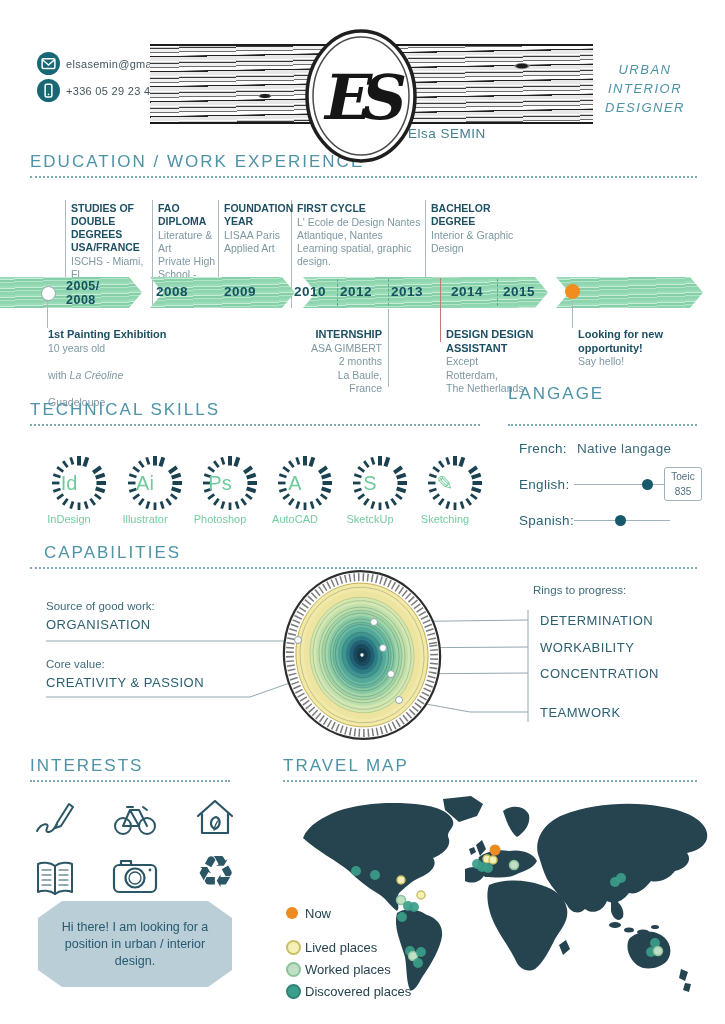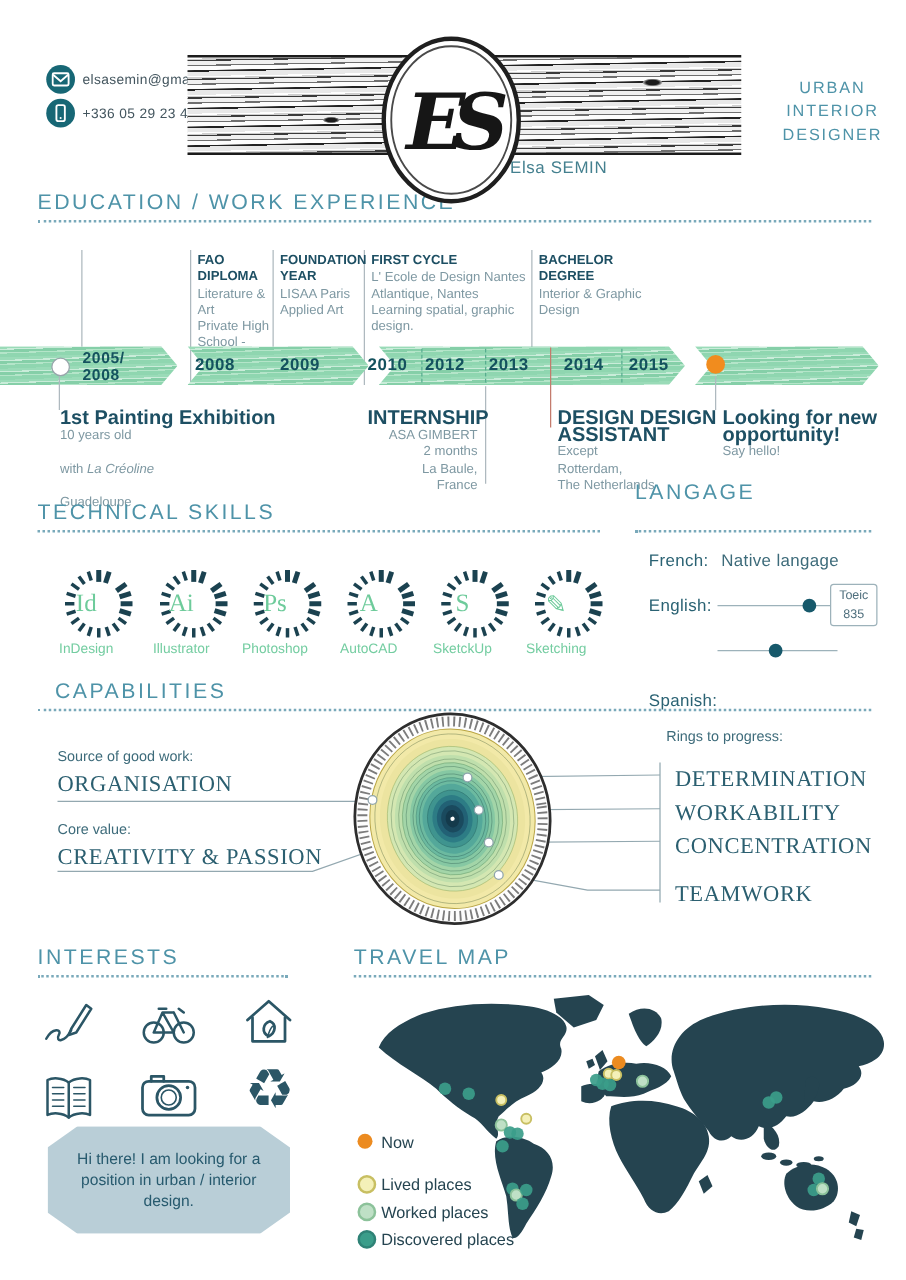--- a/index.html
+++ b/index.html
@@ -16,59 +16,59 @@
               display:flex;align-items:center;justify-content:center;}
   .contact-tx{position:absolute;font-size:11px;color:#43555e;letter-spacing:.3px;}
   .plank{position:absolute;left:150px;top:44px;width:443px;height:76px;
     background:
       radial-gradient(ellipse 11px 4px at 115px 50px,#1b1b1b 38%,#8a8a8a 55%,transparent 63%),
       radial-gradient(ellipse 13px 5px at 372px 20px,#1b1b1b 38%,#9a9a9a 55%,transparent 63%),
       repeating-linear-gradient(179deg,#ffffff 0 1px,#cfcfcf 1px 2px,#3a3a3a 2px 3px,#f0f0f0 3px 6px,#6f6f6f 6px 7px,#fdfdfd 7px 10px,#222 10.5px 11.5px,#e8e8e8 11.5px 15px);
     border-top:2px solid #1c1c1c;border-bottom:2px solid #1c1c1c;}
   .es-badge{position:absolute;left:303px;top:27px;z-index:3;}
   .name-tx{position:absolute;left:408px;top:126px;font-size:13.5px;color:#44808f;letter-spacing:.5px;}
-  .role-tx{position:absolute;left:616px;top:60px;width:100px;text-align:center;color:#4e93a8;
-           font-size:13px;letter-spacing:1.5px;line-height:19px;white-space:pre-line;}
+  .role-tx{position:absolute;left:595px;top:60px;width:100px;text-align:center;color:#4e93a8;
+           font-size:13px;letter-spacing:1.5px;line-height:19px;white-space:pre-line;font-style:italic;}
 
   
   .edu-line{position:absolute;top:200px;height:108px;width:0;border-left:1px solid #aeb9bf;}
   .edu-col{position:absolute;top:202px;}
   .edu-title{font-size:10.5px;font-weight:bold;color:#1d4f63;line-height:13px;white-space:pre-line;}
   .edu-body{font-size:10.5px;color:#7e98a2;line-height:13px;white-space:pre-line;margin-top:1px;}
 
   
   .tl-seg{position:absolute;top:277px;height:31px;
     background:
       repeating-linear-gradient(178deg,#9adbb8 0 2px,#c9ecd9 2px 3px,#85cfa8 3px 5px,#b4e5c9 5px 6px,#8fd6b0 6px 9px);}
   .clip-first{clip-path:polygon(0 0,calc(100% - 13px) 0,100% 50%,calc(100% - 13px) 100%,0 100%);}
   .clip-mid{clip-path:polygon(0 0,calc(100% - 13px) 0,100% 50%,calc(100% - 13px) 100%,0 100%,13px 50%);}
   .tl-year{position:absolute;top:284px;transform:translateX(-50%);color:#14525e;font-weight:bold;
            font-size:13.5px;letter-spacing:.5px;z-index:2;}
   .tl-year-first{position:absolute;left:66px;top:279px;transform:none;font-size:12.5px;line-height:14px;white-space:pre-line;}
   .tl-dash{position:absolute;top:279px;height:27px;width:0;border-left:1px dashed #57ad8f;z-index:2;}
   .vline{position:absolute;width:0;border-left:1px solid #aeb9bf;}
-  .tb-title{font-size:16px;font-weight:bold;color:#1d4f63;line-height:13.5px;white-space:pre-line;}
+  .tb-title{font-size:11px;font-weight:bold;color:#1d4f63;line-height:13.5px;white-space:pre-line;}
   .tb-body{font-size:10.5px;color:#7e98a2;line-height:13.5px;white-space:pre-line;}
 
   
   .skill-item{position:absolute;width:76px;text-align:center;}
   .skill-abbr{position:absolute;left:0;top:0;width:56px;height:56px;display:flex;align-items:center;
-              justify-content:center;color:#6ecb9b;font-size:20px;font-family:Liberation Serif, serif;}
+              justify-content:center;color:#6ecb9b;font-size:20px;}
   .skill-label{position:absolute;top:58px;width:76px;left:-10px;text-align:center;color:#74cda1;font-size:11px;}
 
   
   .lang-label{position:absolute;color:#2a6273;font-size:13.5px;letter-spacing:.3px;}
   .lang-line{position:absolute;height:0;border-top:1px solid #9db2ba;}
   .lang-dot{position:absolute;width:11px;height:11px;border-radius:50%;background:#17596b;}
   .toeic-box{position:absolute;left:664px;top:467px;width:36px;height:31px;border:1px solid #9db2ba;
              border-radius:3px;background:#fff;text-align:center;font-size:10px;color:#4f6f7d;line-height:15px;padding-top:1px;}
 
   
   .cap-caption{position:absolute;color:#3d6b7a;font-size:11.5px;}
-  .cap-value{position:absolute;color:#2b5f70;font-size:18px;letter-spacing:.5px;font-family:Liberation Serif, serif;}
+  .cap-value{position:absolute;color:#2b5f70;font-size:13px;letter-spacing:.5px;}
   .ring-dot{position:absolute;width:6px;height:6px;border-radius:50%;background:#fff;border:1px solid #8fa4ad;z-index:4;}
 
   
   .int-item{position:absolute;width:44px;height:44px;}
   .glyph{font-family:"DejaVu Sans",sans-serif;color:#2b5666;}
 
   
   .leg-dot{position:absolute;width:11px;height:11px;border-radius:50%;}
   .leg-label{position:absolute;color:#254450;font-size:13px;}
 
@@ -113,20 +113,26 @@
 
   <div class="sec-h" style="left:30px;top:152px;">EDUCATION / WORK EXPERIENCE</div>
   <div class="sec-rule" style="left:30px;top:176px;width:667px;"></div>
 
   <div class="edu-line" style="left:65px;"></div>
   <div class="edu-line" style="left:152px;"></div>
   <div class="edu-line" style="left:218px;"></div>
   <div class="edu-line" style="left:291px;"></div>
   <div class="edu-line" style="left:425px;"></div>
 
+  <div class="edu-col" style="left:71px;width:80px;">
+    <div class="edu-title">STUDIES OF
+DOUBLE DEGREES
+USA/FRANCE</div>
+    <div class="edu-body">ISCHS - Miami, Fl</div>
+  </div>
   <div class="edu-col" style="left:158px;width:60px;">
     <div class="edu-title">FAO DIPLOMA</div>
     <div class="edu-body">Literature &amp; Art
 Private High
 School - Paris</div>
   </div>
   <div class="edu-col" style="left:224px;width:66px;">
     <div class="edu-title">FOUNDATION
 YEAR</div>
     <div class="edu-body">LISAA Paris
@@ -333,21 +339,21 @@
 
   <div class="sec-h" style="left:508px;top:384px;">LANGAGE</div>
   <div class="sec-rule" style="left:508px;top:424px;width:189px;"></div>
   <div class="lang-label" style="left:519px;top:441px;">French:</div>
   <div class="lang-label" style="left:577px;top:441px;color:#3d6b7a;">Native langage</div>
   <div class="lang-label" style="left:519px;top:477px;">English:</div>
   <div class="lang-line" style="left:574px;top:484px;width:96px;"></div>
   <div class="lang-dot" style="left:642px;top:479px;"></div>
   <div class="toeic-box" style="white-space:pre-line;">Toeic
 835</div>
-  <div class="lang-label" style="left:519px;top:513px;margin-top:40px;">Spanish:</div>
+  <div class="lang-label" style="left:519px;top:513px;">Spanish:</div>
   <div class="lang-line" style="left:574px;top:520px;width:96px;"></div>
   <div class="lang-dot" style="left:615px;top:515px;"></div>
 
   <div class="sec-h" style="left:44px;top:543px;">CAPABILITIES</div>
   <div class="sec-rule" style="left:30px;top:567px;width:667px;"></div>
 
   <div class="abs" style="left:282px;top:567px;z-index:2;">
     <svg width="160" height="176" viewBox="-80 -88 160 176">
       <g transform="rotate(-8)">
         <ellipse rx="78" ry="84" fill="#fdfdfd" stroke="#2e2e2e" stroke-width="2.2"></ellipse>

